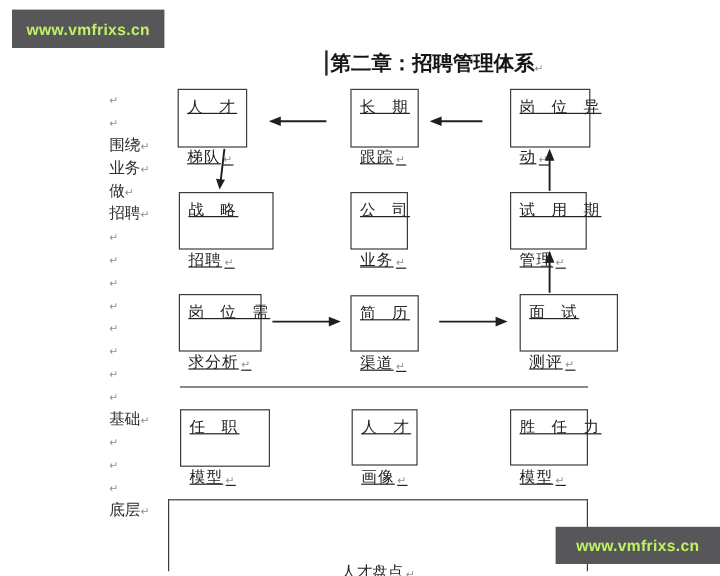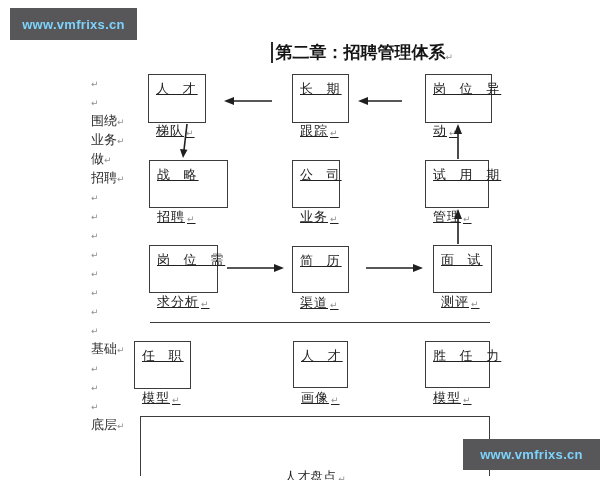--- a/index.html
+++ b/index.html
@@ -2,21 +2,21 @@
 <html><head>
 <meta charset="utf-8">
 <style>
   html,body{margin:0;padding:0;background:#fff;}
   .screen{
     position:relative;width:600px;height:480px;background:#ffffff;overflow:hidden;
     font-family:"Liberation Sans","DejaVu Sans",sans-serif;color:#232323;
   }
   
   .banner{
-    position:absolute;background:#57575a;color:#7dd3fc;
+    position:absolute;background:#57575a;color:#bef264;
     display:flex;align-items:center;justify-content:center;
     font-weight:bold;font-size:13px;letter-spacing:.3px;z-index:6;
   }
   .banner.tl{left:10px;top:8px;width:127px;height:32px;}
   .banner.br{left:463px;top:439px;width:137px;height:31px;}
   
   .title-row{
     position:absolute;left:246px;top:41px;height:23px;
     display:flex;align-items:center;font-weight:bold;font-size:17px;color:#151515;margin-left:25px;
   }
@@ -166,28 +166,28 @@
   </div>
 
   <div class="box" style="left:149px;top:245px;width:69px;height:48px">
     <div class="l1">岗 位 需</div>
     <div class="l2"><span>求分析</span><span class="ret">↵</span></div>
   </div>
   <div class="box" style="left:292px;top:246px;width:57px;height:47px">
     <div class="l1">简 历</div>
     <div class="l2"><span>渠道</span><span class="ret">↵</span></div>
   </div>
-  <div class="box" style="left:433px;top:245px;width:59px;height:48px">
+  <div class="box" style="left:433px;top:245px;width:82px;height:48px">
     <div class="l1">面 试</div>
     <div class="l2"><span>测评</span><span class="ret">↵</span></div>
   </div>
 
   <div class="separator"></div>
 
-  <div class="box" style="left:134px;top:341px;width:57px;height:48px">
+  <div class="box" style="left:150px;top:341px;width:75px;height:48px">
     <div class="l1">任 职</div>
     <div class="l2"><span>模型</span><span class="ret">↵</span></div>
   </div>
   <div class="box" style="left:293px;top:341px;width:55px;height:47px">
     <div class="l1">人 才</div>
     <div class="l2"><span>画像</span><span class="ret">↵</span></div>
   </div>
   <div class="box" style="left:425px;top:341px;width:65px;height:47px">
     <div class="l1">胜 任 力</div>
     <div class="l2"><span>模型</span><span class="ret">↵</span></div>

